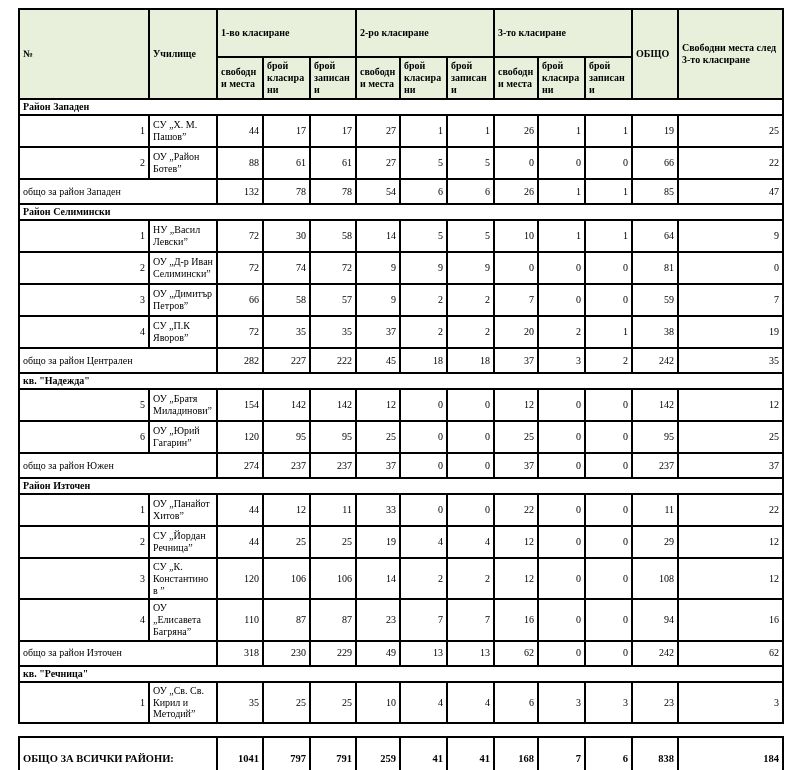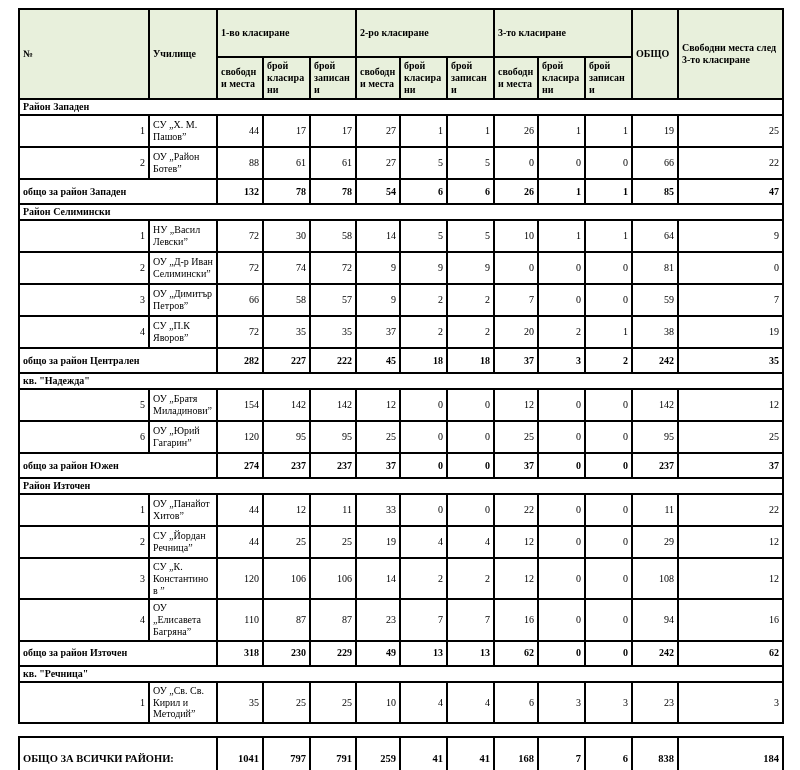--- a/index.html
+++ b/index.html
@@ -28,21 +28,21 @@
   tr.hrow2 { height: 36px; }
   table.grid td {
     font-size: 10px; padding: 2px 3px; line-height: 1.18;
     background: #ffffff; vertical-align: middle;
   }
   td.num   { text-align: right; padding-right: 1px; }
   td.school{ text-align: left; }
   td.val   { text-align: right; }
   tr.school-row td { height: 26px; }
   tr.section-row td { font-weight: bold; padding: 1px 3px; height: 12px; }
-  tr.total-row td { font-weight: bold; height: 19px; }
+  tr.total-row td { font-weight: normal; height: 19px; }
   .gap { height: 12px; }
   table.grand td { font-weight: bold; height: 38px; font-size: 10.5px; }
 </style>
 </head>
 <body>
 
 <div class="page">
 
 
   <table class="grid">

